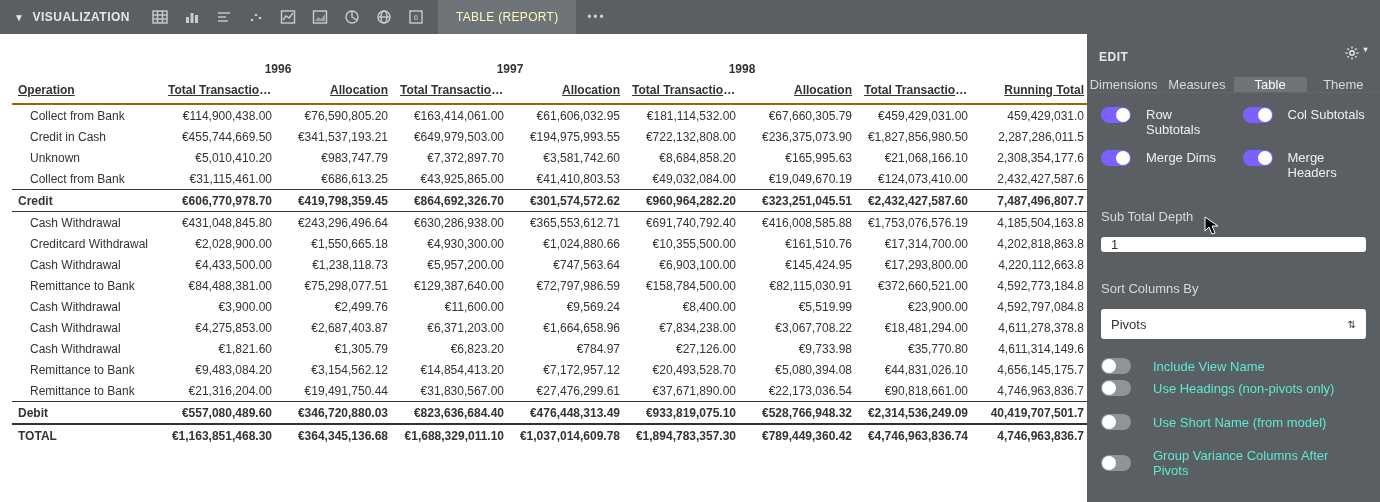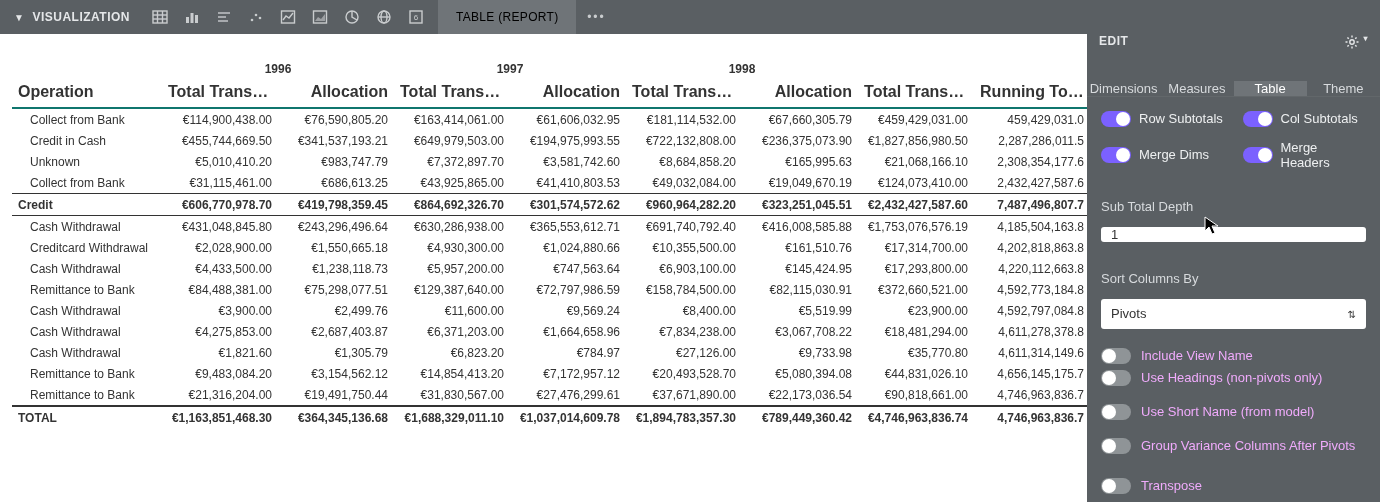--- a/index.html
+++ b/index.html
@@ -44,21 +44,21 @@
     justify-content: center;
     color: #c9ccce;
     cursor: pointer;
   }
   .tool-btn svg { width: 16px; height: 16px; }
   .tab {
     display: flex;
     align-items: center;
     padding: 0 18px;
     background: #6f7478;
-    color: #000000;
+    color: #fef9c3;
     font-size: 12px;
     letter-spacing: 0.3px;
     margin-left: 6px;
     cursor: pointer;
   }
   .tab-more {
     display: flex;
     align-items: center;
     justify-content: center;
     width: 40px;
@@ -89,23 +89,24 @@
   }
   .year-row th {
     text-align: center;
     font-weight: 700;
     font-size: 12px;
     padding-bottom: 4px;
   }
   .hdr-row th {
     text-align: right;
     font-weight: 700;
-    font-size: 16px;
-    border-bottom: 2px solid #0f766e;
+    font-size: 12px;
+    border-bottom: 2px solid #a16207;
     padding-bottom: 6px;
+    text-decoration: underline;
   }
   .hdr-row th.op { text-align: left; }
   td.op { text-align: left; padding-left: 18px; }
   td.num { text-align: right; }
   tr.subtotal td { font-weight: 700; border-top: 1px solid #333; border-bottom: 1px solid #333; }
   tr.subtotal td.op { padding-left: 6px; }
   tr.total td { font-weight: 700; border-top: 2px solid #333; }
   tr.total td.op { padding-left: 6px; }
   col.c-op { width: 150px; }
   col.c-v { width: 116px; }
@@ -114,21 +115,21 @@
   .side {
     width: 293px;
     flex-shrink: 0;
     background: #5a5f63;
     color: #e5e7e9;
     display: flex;
     flex-direction: column;
   }
   .side-header {
     display: flex;
-    align-items: flex-start;
+    align-items: flex-end;
     justify-content: space-between;
     height: 34px;
     padding: 0 12px;
     font-weight: 600;
     font-size: 12px;
     letter-spacing: 0.5px;
   }
   .gear { cursor: pointer; }
   .side-tabs {
     display: flex;
@@ -155,22 +156,22 @@
     flex-direction: column;
     gap: 13px;
     overflow: auto;
   }
   .toggle-row {
     display: flex;
     gap: 18px;
   }
   .toggle-item {
     display: flex;
-    align-items: center;
-    gap: 8px;
+    align-items: flex-start;
+    gap: 15px;
     flex: 1;
     font-size: 13px;
     color: #eef0f1;
   }
   .toggle {
     width: 30px;
     height: 16px;
     border-radius: 8px;
     background: #8f9497;
     position: relative;
@@ -212,23 +213,23 @@
     right: 10px;
     top: 50%;
     transform: translateY(-50%);
     font-size: 10px;
     color: #333;
     pointer-events: none;
   }
   .opt-row {
     display: flex;
     align-items: center;
-    gap: 10px;
+    gap: 22px;
     font-size: 13px;
-    color: #f0abfc;
+    color: #5eead4;
   }
   .cursor-pointer {
     position: absolute;
     left: 1204px;
     top: 216px;
     width: 16px;
     height: 20px;
     pointer-events: none;
     z-index: 10;
   }
@@ -494,20 +495,31 @@
             <td class="op">Remittance to Bank</td>
             <td class="num">€21,316,204.00</td>
             <td class="num">€19,491,750.44</td>
             <td class="num">€31,830,567.00</td>
             <td class="num">€27,476,299.61</td>
             <td class="num">€37,671,890.00</td>
             <td class="num">€22,173,036.54</td>
             <td class="num">€90,818,661.00</td>
             <td class="num">4,746,963,836.7</td>
           </tr>
+          <tr class="subtotal">
+            <td class="op">Debit</td>
+            <td class="num">€557,080,489.60</td>
+            <td class="num">€346,720,880.03</td>
+            <td class="num">€823,636,684.40</td>
+            <td class="num">€476,448,313.49</td>
+            <td class="num">€933,819,075.10</td>
+            <td class="num">€528,766,948.32</td>
+            <td class="num">€2,314,536,249.09</td>
+            <td class="num">40,419,707,501.7</td>
+          </tr>
           <tr class="total">
             <td class="op">TOTAL</td>
             <td class="num">€1,163,851,468.30</td>
             <td class="num">€364,345,136.68</td>
             <td class="num">€1,688,329,011.10</td>
             <td class="num">€1,037,014,609.78</td>
             <td class="num">€1,894,783,357.30</td>
             <td class="num">€789,449,360.42</td>
             <td class="num">€4,746,963,836.74</td>
             <td class="num">4,746,963,836.7</td>

